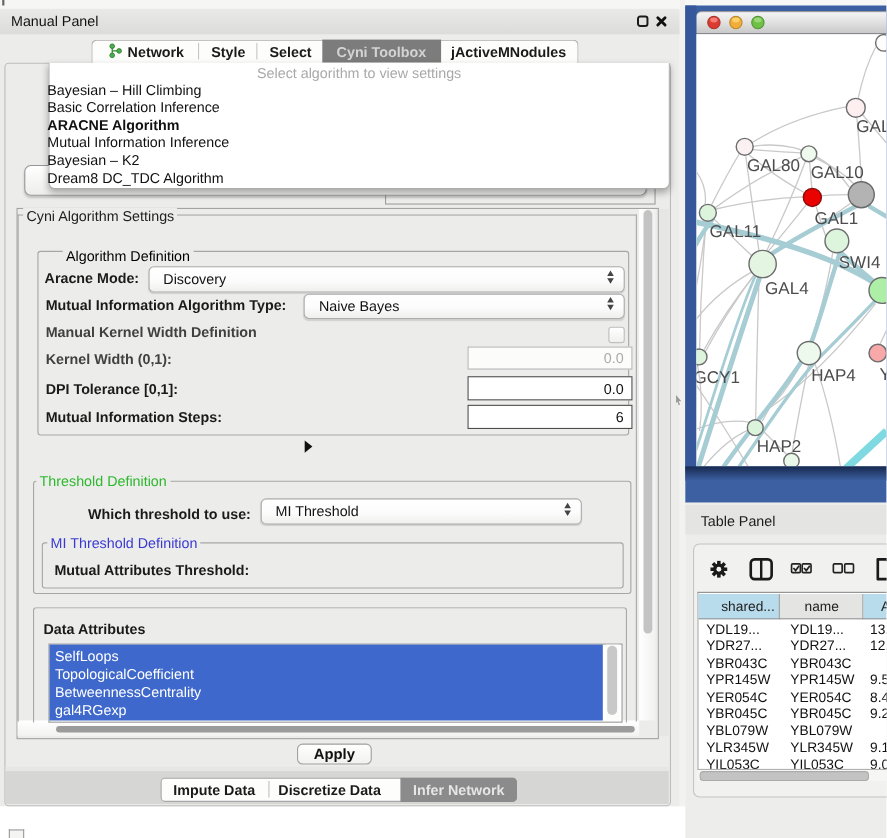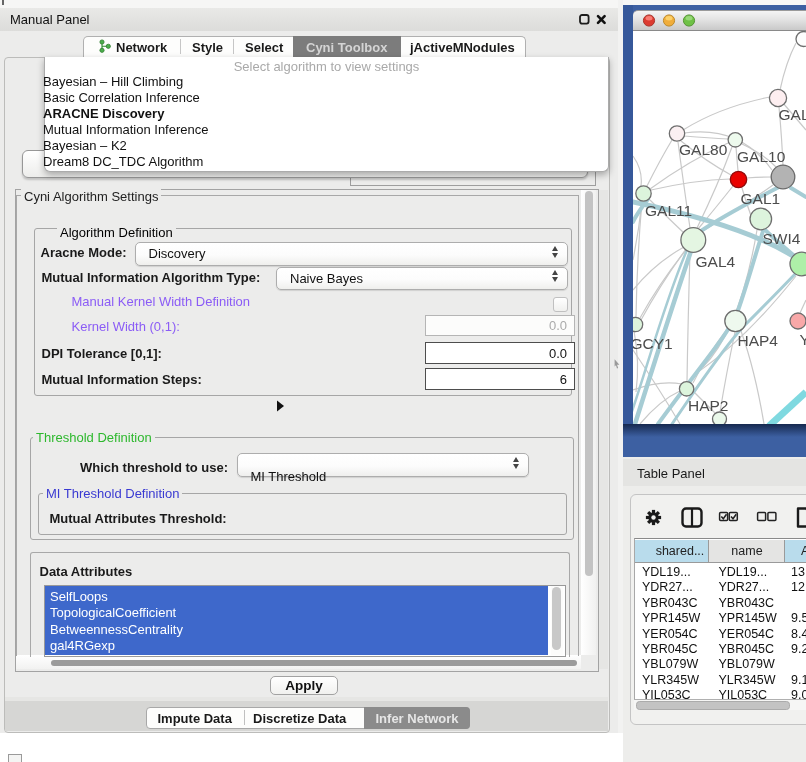--- a/index.html
+++ b/index.html
@@ -1,20 +1,20 @@
 <!DOCTYPE html>
 <html><head>
 <meta charset="utf-8">
 <style>
   html,body{margin:0;padding:0;}
   body{font-family:"Liberation Sans",sans-serif;}
   #page{position:relative;width:806px;height:762px;background:#ffffff;overflow:hidden;}
   .abs{position:absolute;}
   .lbl{font-size:13px;font-weight:bold;color:#1a1a1a;white-space:nowrap;}
-  .glbl{font-size:13px;font-weight:normal;color:#8b5cf6;white-space:nowrap;margin-left:30px;}
+  .glbl{font-size:13px;font-weight:bold;color:#404040;white-space:nowrap;}
   .combo{position:absolute;border:1px solid #adadad;border-radius:5px;
     background:linear-gradient(180deg,#ffffff 0%,#fcfcfc 55%,#efefed 100%);
     box-shadow:0 1px 1px rgba(0,0,0,0.12);text-align:center;}
   .combo .ct{position:absolute;left:13px;top:0;font-size:13px;color:#111;white-space:nowrap;}
   .carr{position:absolute;width:9px;}
   .carr:before{content:"";position:absolute;left:1px;top:0;border-left:3.5px solid transparent;border-right:3.5px solid transparent;border-bottom:5px solid #444;}
   .carr:after{content:"";position:absolute;left:1px;top:7px;border-left:3.5px solid transparent;border-right:3.5px solid transparent;border-top:5px solid #444;}
   .tfield{position:absolute;background:#ffffff;border:1px solid #4d4d4d;font-size:13px;color:#111;text-align:right;}
   .gbox{position:absolute;border:1px solid #a6a6a6;border-radius:3px;}
   .gtitle{position:absolute;background:#ececeb;padding:0 3px;font-size:13px;white-space:nowrap;}
@@ -59,21 +59,21 @@
   <div class="abs lbl" style="left:192px;top:40px;">Style</div>
   <div class="abs lbl" style="left:245px;top:40px;">Select</div>
   <div class="abs lbl" style="left:306px;top:40px;color:#d4d4d4;">Cyni Toolbox</div>
   <div class="abs lbl" style="left:410px;top:40px;">jActiveMNodules</div>
 
   <div class="abs" style="left:16px;top:57px;width:563px;height:114px;background:#ffffff;border:1px solid #ababab;border-top:none;border-radius:0 0 6px 6px;box-shadow:0 3px 7px rgba(0,0,0,0.3);z-index:5;margin-left:28px;">
     <div style="position:absolute;left:0;top:2px;width:100%;text-align:center;font-size:13px;color:#a9a9a9;">Select algorithm to view settings</div>
     <div style="position:absolute;left:-2px;top:16.5px;font-size:13px;color:#111;line-height:16.1px;white-space:nowrap;">
       Bayesian – Hill Climbing<br>
       Basic Correlation Inference<br>
-      <b>ARACNE Discovery</b><br>
+      <b>ARACNE Algorithm</b><br>
       Mutual Information Inference<br>
       Bayesian – K2<br>
       Dream8 DC_TDC Algorithm
     </div>
   </div>
 
   <div class="abs" style="left:15px;top:189px;width:582px;height:481px;border:1px solid #a3a3a3;background:#ececeb;"></div>
 
   <div class="abs" style="left:581px;top:190px;width:15px;height:465px;background:linear-gradient(90deg,#ffffff,#f1f1f0);"></div>
   <div class="abs" style="left:584.5px;top:191px;width:8.5px;height:385px;background:#c3c3c3;border-radius:4.5px;"></div>
@@ -107,21 +107,21 @@
   <div class="tfield" style="left:425px;top:368px;width:141px;height:19px;padding:1px 7px 0 0;line-height:19px;">6</div>
 
   <svg class="abs" style="left:273px;top:399px;" width="14" height="14" viewBox="0 0 14 14">
       <path d="M4,1.5 L11,7 L4,12.5 Z" fill="#111"></path>
     </svg>
 
   <div class="gbox" style="left:30px;top:437px;width:542px;height:101px;"></div>
   <div class="gtitle" style="left:33px;top:430px;color:#2db82d;">Threshold Definition</div>
   <div class="abs lbl" style="left:80px;top:460px;">Which threshold to use:</div>
   <div class="combo" style="left:236.5px;top:453px;width:290px;height:22px;">
-    <div class="ct" style="line-height:22px;margin-top:12px;">MI Threshold</div>
+    <div class="ct" style="line-height:22px;">MI Threshold</div>
     <div class="carr" style="right:7px;top:2.5px;height:17px;"></div>
   </div>
 
   <div class="gbox" style="left:38px;top:493px;width:527px;height:40px;"></div>
   <div class="gtitle" style="left:43px;top:486px;color:#3a3ad2;">MI Threshold Definition</div>
   <div class="abs lbl" style="left:49.5px;top:511px;">Mutual Attributes Threshold:</div>
 
   <div class="abs" style="left:30px;top:551.5px;width:538px;height:104px;border:1px solid #a8a8a8;border-bottom:none;border-radius:3px 3px 0 0;"></div>
   <div class="abs lbl" style="left:39.5px;top:563.5px;">Data Attributes</div>
 

